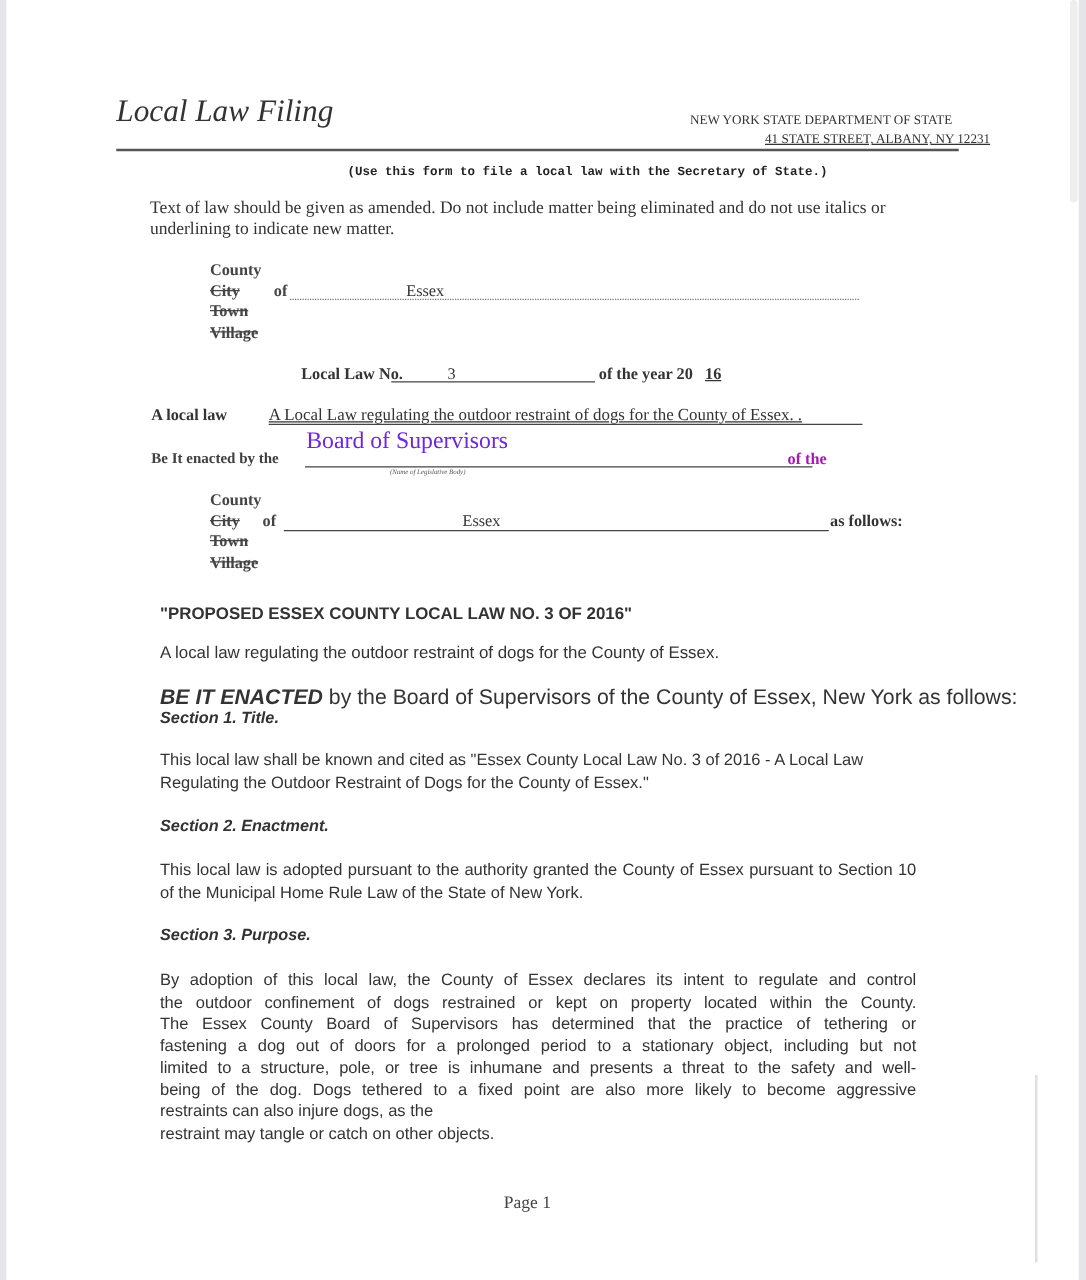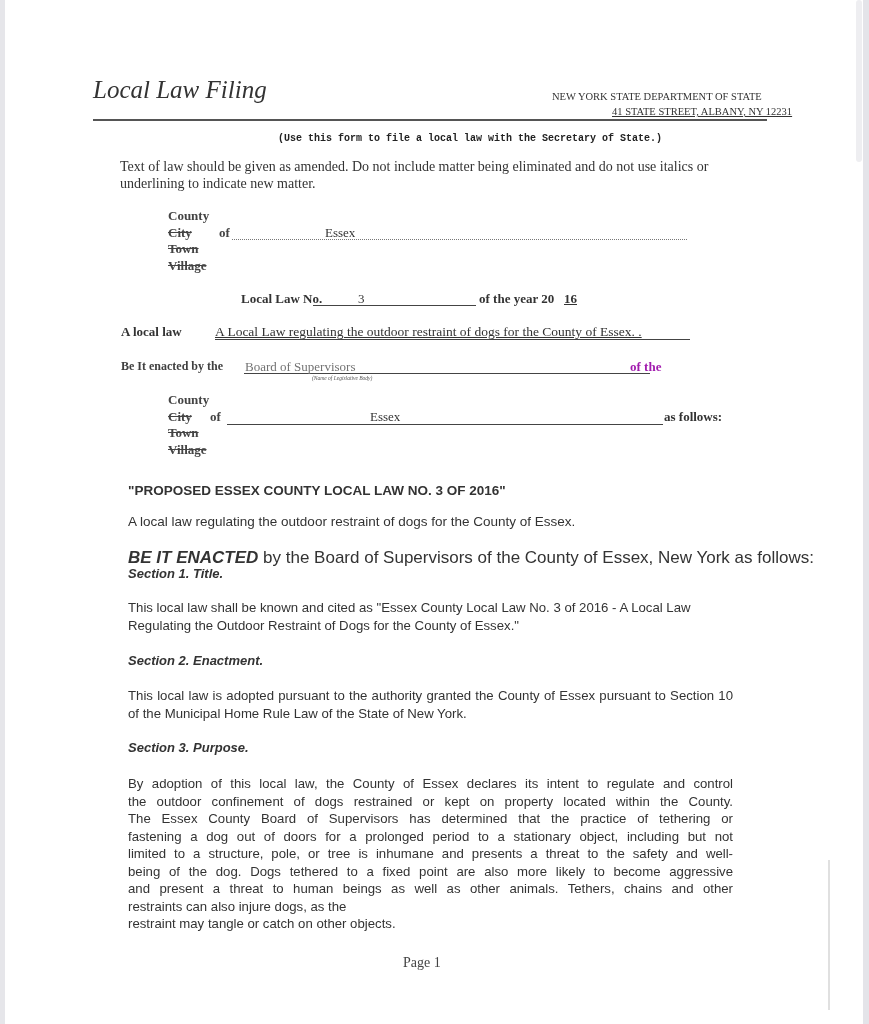--- a/index.html
+++ b/index.html
@@ -39,21 +39,21 @@
   .lawno-val { left: 358px; top: 291px; font-size: 13px; color: #333; }
   .year-label { left: 479px; top: 291px; font-size: 13px; font-weight: bold; color: #333; }
   .year-val { left: 564px; top: 291px; font-size: 13px; font-weight: bold; color: #333; text-decoration: underline; }
 
   .local-law-label { left: 121px; top: 324px; font-size: 13px; font-weight: bold; color: #333; }
   .local-law-val { left: 215px; top: 324px; font-size: 13.5px; color: #333; text-decoration: underline; }
   .local-law-line { position: absolute; left: 215px; top: 339px; width: 475px; border-bottom: 1px solid #444; }
 
   .enacted-label { left: 121px; top: 359px; font-size: 12px; font-weight: bold; color: #404040; }
   .enacted-line { position: absolute; left: 244px; top: 373px; width: 406px; border-bottom: 1px solid #444; }
-  .enacted-val { left: 245px; top: 359px; font-size: 13px; color: #737373; }
+  .enacted-val { left: 245px; top: 342px; font-size: 19px; color: #6d28d9; }
   .of-the { left: 630px; top: 359px; font-size: 13px; font-weight: bold; color: #a21caf; }
   .leg-body { left: 312px; top: 375px; font-size: 5.5px; font-style: italic; color: #555; }
 
   .of2 { left: 210px; top: 409px; font-size: 13px; font-weight: bold; color: #444; }
   .line2 { position: absolute; left: 227px; top: 424px; width: 436px; border-bottom: 1px solid #444; }
   .essex2 { left: 370px; top: 409px; font-size: 13px; color: #333; }
   .as-follows { left: 664px; top: 409px; font-size: 13px; font-weight: bold; color: #333; }
 
   .sans { font-family: "Liberation Sans", sans-serif; color: #333; }
   .proposed { left: 128px; top: 483px; font-size: 13.5px; font-weight: bold; }
@@ -138,19 +138,18 @@
   <div class="para sans sec2-text">This local law is adopted pursuant to the authority granted the County of Essex pursuant to Section 10 of the Municipal Home Rule Law of the State of New York.</div>
 
   <div class="abs sans sec3">Section 3. Purpose.</div>
   <div class="para sans sec3-text">
     <span class="j">By adoption of this local law, the County of Essex declares its intent to regulate and control</span>
     <span class="j">the outdoor confinement of dogs restrained or kept on property located within the County.</span>
     <span class="j">The Essex County Board of Supervisors has determined that the practice of tethering or</span>
     <span class="j">fastening a dog out of doors for a prolonged period to a stationary object, including but not</span>
     <span class="j">limited to a structure, pole, or tree is inhumane and presents a threat to the safety and well-</span>
     <span class="j">being of the dog. Dogs tethered to a fixed point are also more likely to become aggressive</span>
-    <span class="j">and present a threat to human beings as well as other animals. Tethers, chains and other</span>
     <span class="l">restraints can also injure dogs, as the</span>
     <span class="l">restraint may tangle or catch on other objects.</span>
   </div>
 
   <div class="abs page-no">Page 1</div>
 </div>
 
 </body></html>

